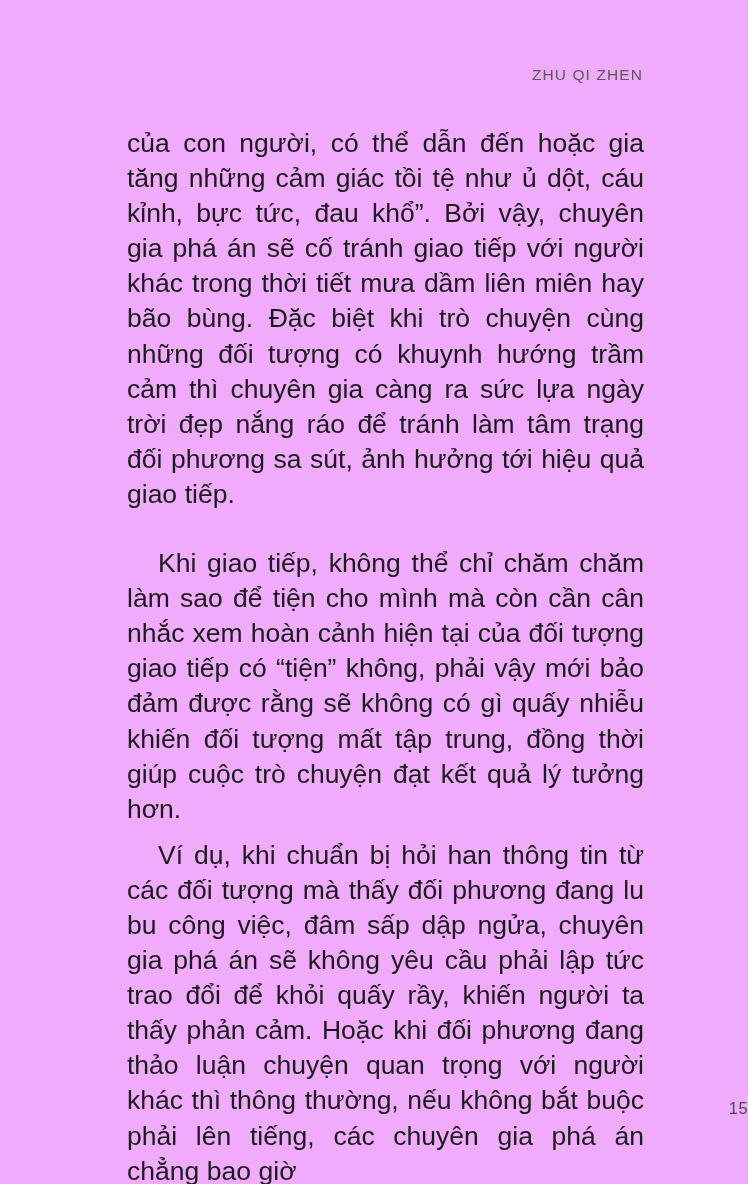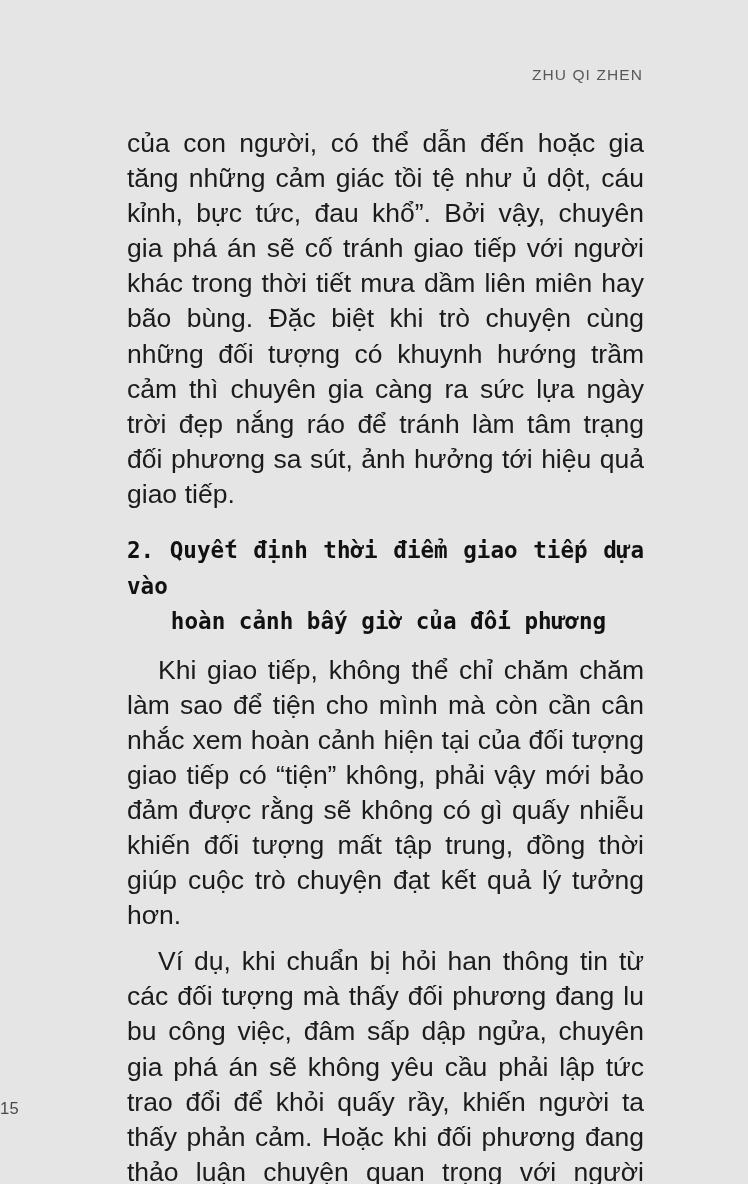--- a/index.html
+++ b/index.html
@@ -5,21 +5,21 @@
   html, body {
     margin: 0;
     padding: 0;
     background: #ffffff;
   }
 
   .page {
     position: relative;
     width: 748px;
     height: 1184px;
-    background: #e5e5e5;
+    background: #f0abfc;
     overflow: hidden;
     box-sizing: border-box;
   }
 
   
   .running-header {
     position: absolute;
     top: 66px;
     left: 105px;
     right: 105px;
@@ -90,44 +90,40 @@
     padding-left: 14px;
     padding-right: 8px;
   }
 
   
   .page-number {
     position: absolute;
     bottom: 66px;
     left: 0;
     width: 100%;
-    text-align: left;
+    text-align: right;
     font-family: "Liberation Sans", sans-serif;
     font-size: 16.5px;
     color: #4a4a4c;
     letter-spacing: 0.4px;
   }
 </style>
 </head>
 <body>
 
 <div class="page">
 
   <div class="running-header">ZHU QI ZHEN</div>
 
   <div class="text-block">
 
     <p class="body-para">của con người, có thể dẫn đến hoặc gia tăng những cảm giác tồi tệ như ủ dột, cáu kỉnh, bực tức, đau khổ”. Bởi vậy, chuyên gia phá án sẽ cố tránh giao tiếp với người khác trong thời tiết mưa dầm liên miên hay bão bùng. Đặc biệt khi trò chuyện cùng những đối tượng có khuynh hướng trầm cảm thì chuyên gia càng ra sức lựa ngày trời đẹp nắng ráo để tránh làm tâm trạng đối phương sa sút, ảnh hưởng tới hiệu quả giao tiếp.</p>
 
     <div class="gap-before-heading"></div>
 
-    <h2 class="section-heading">
-      <span class="heading-line-1">2. Quyết định thời điểm giao tiếp dựa vào</span>
-      <span class="heading-line-2">hoàn cảnh bấy giờ của đối phương</span>
-    </h2>
 
     <div class="gap-after-heading"></div>
 
     <p class="body-para indented">Khi giao tiếp, không thể chỉ chăm chăm làm sao để tiện cho mình mà còn cần cân nhắc xem hoàn cảnh hiện tại của đối tượng giao tiếp có “tiện” không, phải vậy mới bảo đảm được rằng sẽ không có gì quấy nhiễu khiến đối tượng mất tập trung, đồng thời giúp cuộc trò chuyện đạt kết quả lý tưởng hơn.</p>
 
     <div class="gap-between-paras"></div>
 
     <p class="body-para indented">Ví dụ, khi chuẩn bị hỏi han thông tin từ các đối tượng mà thấy đối phương đang lu bu công việc, đâm sấp dập ngửa, chuyên gia phá án sẽ không yêu cầu phải lập tức trao đổi để khỏi quấy rầy, khiến người ta thấy phản cảm. Hoặc khi đối phương đang thảo luận chuyện quan trọng với người khác thì thông thường, nếu không bắt buộc phải lên tiếng, các chuyên gia phá án chẳng bao giờ</p>
 
   </div>

